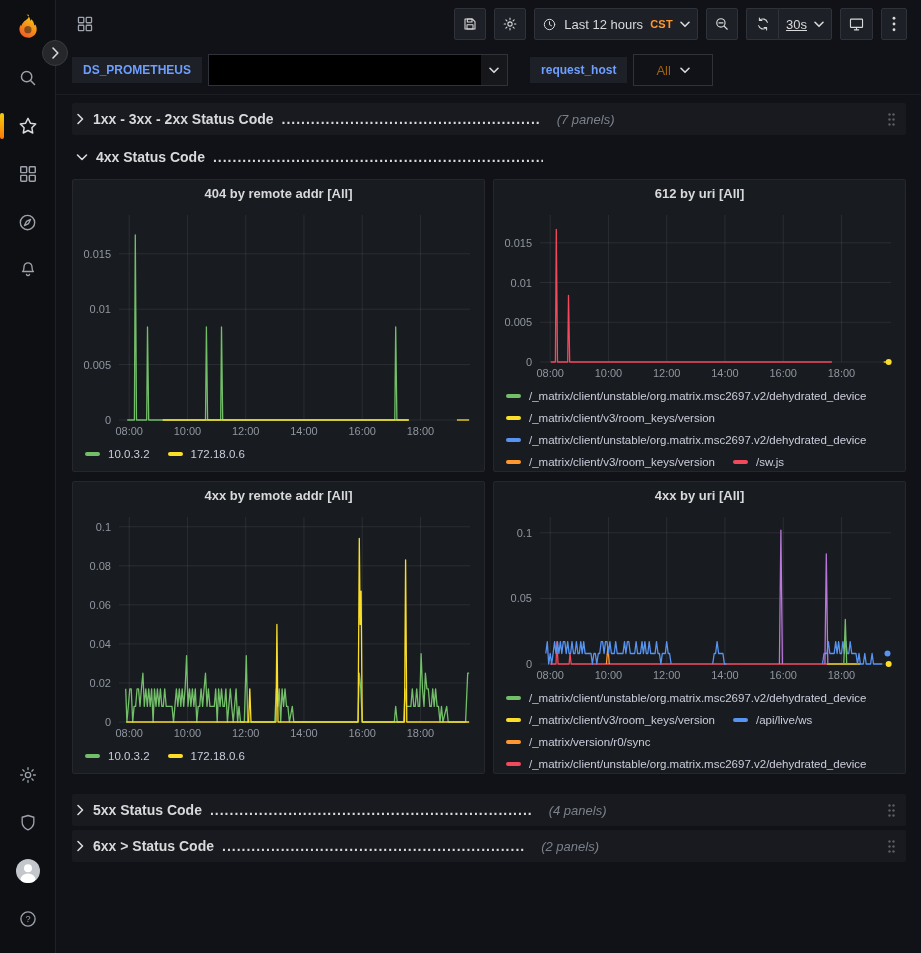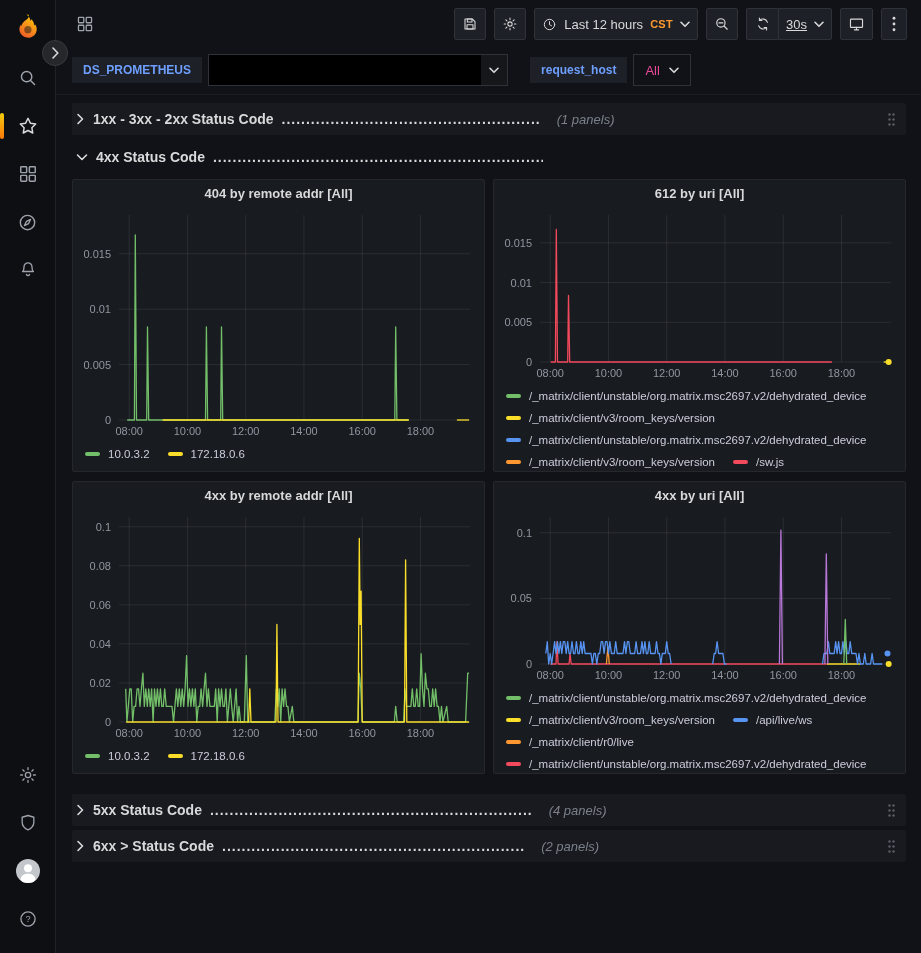--- a/index.html
+++ b/index.html
@@ -51,21 +51,21 @@
 
   
   .submenu { flex:none; display:flex; align-items:center; padding:6px 16px 8px; gap:6px; border-bottom:1px solid #1b1d22; }
   .var-label {
     height:26px; display:flex; align-items:center; padding:0 11px; background:#1d2026;
     color:#6e9fff; font-weight:bold; font-size:12px; cursor:default;
   }
   .var-picker-black { width:300px; height:32px; border:1px solid #2f3238; background:#16171b; display:flex; align-items:stretch; cursor:pointer; }
   .var-picker-black .blackout { flex:1; background:#000; }
   .var-picker-black .caret-zone { width:26px; display:flex; align-items:center; justify-content:center; }
-  .var-picker { height:32px; border:1px solid #2f3238; display:flex; align-items:center; gap:9px; padding:0 11px; color:#ec4899; cursor:pointer; }
+  .var-picker { height:32px; border:1px solid #2f3238; display:flex; align-items:center; gap:9px; padding:0 22px; color:#a16207; cursor:pointer; }
   .gap16 { width:10px; flex:none; }
 
   
   .dash { flex:1; padding:8px 15px 0 16px; overflow:hidden; }
   .row-strip {
     height:32px; display:flex; align-items:center; gap:8px; padding:0 6px 0 4px;
     background:#181a1f; border-radius:2px; cursor:pointer; margin-bottom:4px;
   }
   .row-strip.plain { background:transparent; margin-top:6px; margin-bottom:2px; }
   .row-title { font-weight:bold; font-size:14px; color:#d8d9da; white-space:nowrap; }
@@ -282,21 +282,21 @@
     </div>
 
     <div class="dash">
 
       <div class="row-strip">
         <svg width="9" height="12" viewBox="0 0 8 12">
             <polyline class="icon bright" points="1.5,1.5 6,6 1.5,10.5"></polyline>
           </svg>
         <span class="row-title">1xx - 3xx - 2xx Status Code</span>
         <span class="row-dots">.....................................................</span>
-        <span class="row-count">(1 panels)</span>
+        <span class="row-count">(7 panels)</span>
         <span class="row-spacer"></span>
         <span class="drag-handle">
           <svg width="9" height="15" viewBox="0 0 9 15">
               <g fill="#5a5e66">
                 <circle cx="2.5" cy="2.5" r="1.2"></circle>
                 <circle cx="6.5" cy="2.5" r="1.2"></circle>
                 <circle cx="2.5" cy="7.5" r="1.2"></circle>
                 <circle cx="6.5" cy="7.5" r="1.2"></circle>
                 <circle cx="2.5" cy="12.5" r="1.2"></circle>
                 <circle cx="6.5" cy="12.5" r="1.2"></circle>
@@ -496,21 +496,21 @@
               <div class="legend-item">
                 <span class="legend-swatch" style="background: rgb(250, 222, 42);"></span>
                 <span class="legend-label">/_matrix/client/v3/room_keys/version</span>
               </div>
               <div class="legend-item">
                 <span class="legend-swatch" style="background: rgb(87, 148, 242);"></span>
                 <span class="legend-label">/api/live/ws</span>
               </div>
               <div class="legend-item">
                 <span class="legend-swatch" style="background: rgb(255, 152, 48);"></span>
-                <span class="legend-label">/_matrix/client/r0/live</span>
+                <span class="legend-label">/_matrix/version/r0/sync</span>
               </div>
               <div class="legend-item">
                 <span class="legend-swatch" style="background: rgb(242, 73, 92);"></span>
                 <span class="legend-label">/_matrix/client/unstable/org.matrix.msc2697.v2/dehydrated_device</span>
               </div>
             </div>
         </section>
 
       </div>
 

